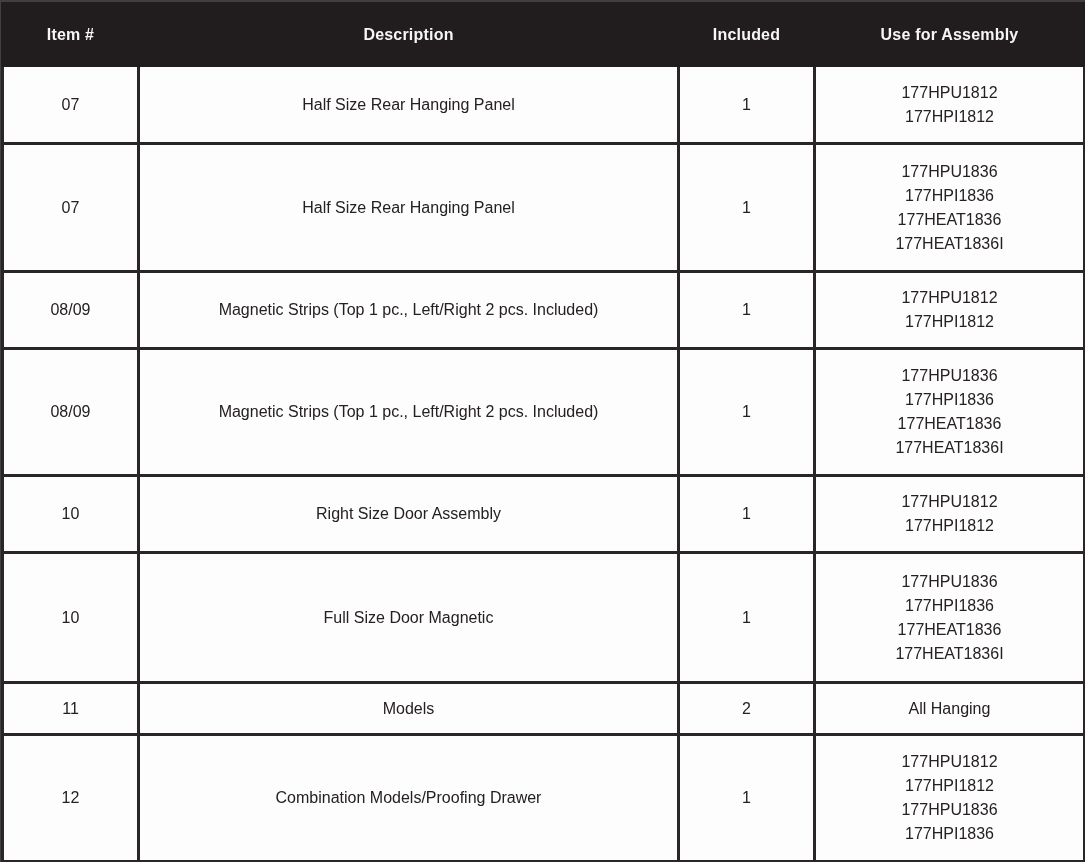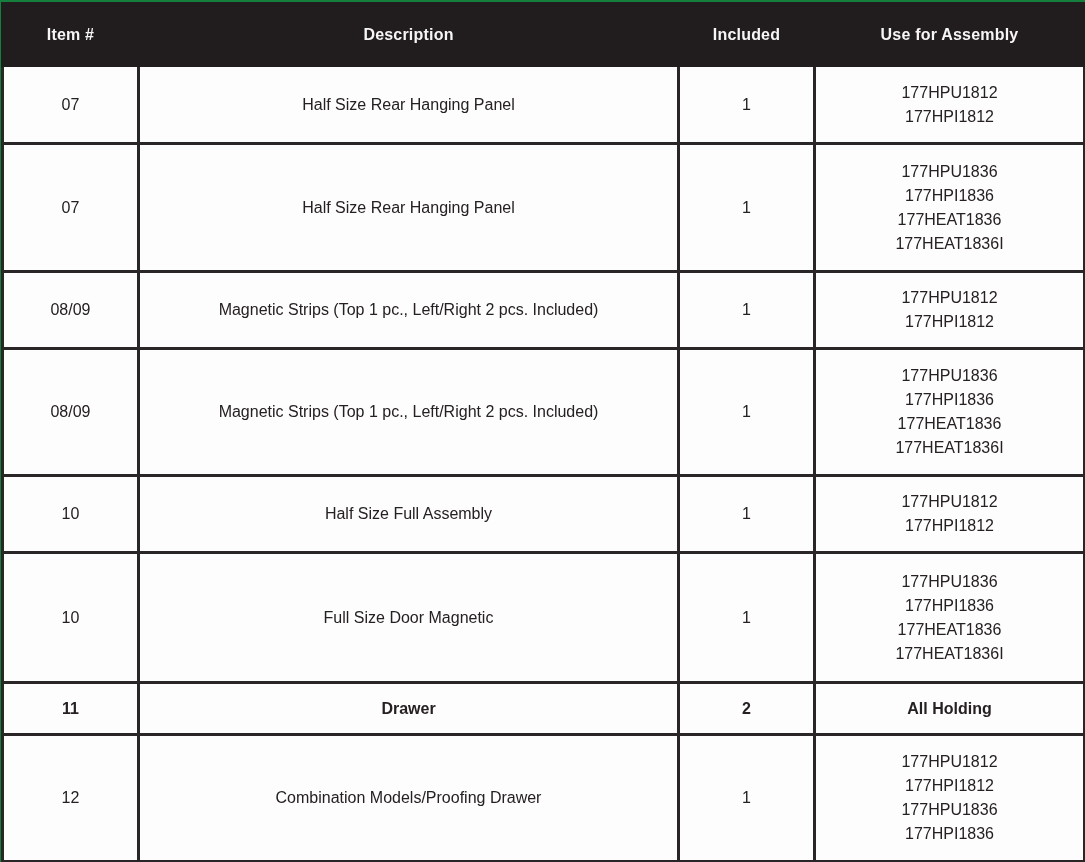--- a/index.html
+++ b/index.html
@@ -3,21 +3,21 @@
 <meta charset="utf-8">
 <style>
   html, body {
     margin: 0;
     padding: 0;
     background: #ffffff;
   }
   .sheet {
     width: 1085px;
     height: 862px;
-    background: #15803d;
+    background: #404040;
     box-sizing: border-box;
     font-family: "Liberation Sans", "DejaVu Sans", sans-serif;
     overflow: hidden;
   }
   table.parts-table {
     border-collapse: collapse;
     table-layout: fixed;
     width: 1082px;
     margin: 2px 0 0 1px;
   }
@@ -48,21 +48,21 @@
     line-height: 1.5;
   }
   .cabinet-line { line-height: 24px; }
 
   tbody tr:nth-child(1) { height: 78px; }
   tbody tr:nth-child(2) { height: 128px; }
   tbody tr:nth-child(3) { height: 77px; }
   tbody tr:nth-child(4) { height: 127px; }
   tbody tr:nth-child(5) { height: 77px; }
   tbody tr:nth-child(6) { height: 130px; }
-  tbody tr:nth-child(7) { height: 52px; font-weight: bold; }
+  tbody tr:nth-child(7) { height: 52px; }
   tbody tr:nth-child(8) { height: 127px; }
 </style>
 </head>
 <body>
 
 <div class="sheet">
   <table class="parts-table">
     <colgroup>
       <col class="col-item">
       <col class="col-desc">
@@ -113,44 +113,44 @@
         <td>1</td>
         <td>
           <div class="cabinet-line">177HPU1836</div>
           <div class="cabinet-line">177HPI1836</div>
           <div class="cabinet-line">177HEAT1836</div>
           <div class="cabinet-line">177HEAT1836I</div>
         </td>
       </tr>
       <tr>
         <td>10</td>
-        <td>Half Size Full Assembly</td>
+        <td>Right Size Door Assembly</td>
         <td>1</td>
         <td>
           <div class="cabinet-line">177HPU1812</div>
           <div class="cabinet-line">177HPI1812</div>
         </td>
       </tr>
       <tr>
         <td>10</td>
         <td>Full Size Door Magnetic</td>
         <td>1</td>
         <td>
           <div class="cabinet-line">177HPU1836</div>
           <div class="cabinet-line">177HPI1836</div>
           <div class="cabinet-line">177HEAT1836</div>
           <div class="cabinet-line">177HEAT1836I</div>
         </td>
       </tr>
       <tr>
         <td>11</td>
-        <td>Drawer</td>
+        <td>Models</td>
         <td>2</td>
         <td>
-          <div class="cabinet-line">All Holding</div>
+          <div class="cabinet-line">All Hanging</div>
         </td>
       </tr>
       <tr>
         <td>12</td>
         <td>Combination Models/Proofing Drawer</td>
         <td>1</td>
         <td>
           <div class="cabinet-line">177HPU1812</div>
           <div class="cabinet-line">177HPI1812</div>
           <div class="cabinet-line">177HPU1836</div>

